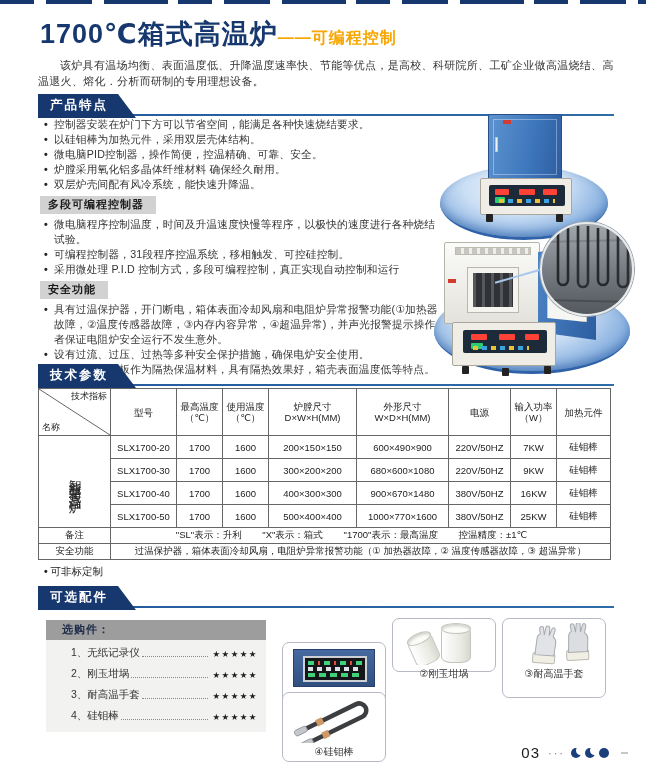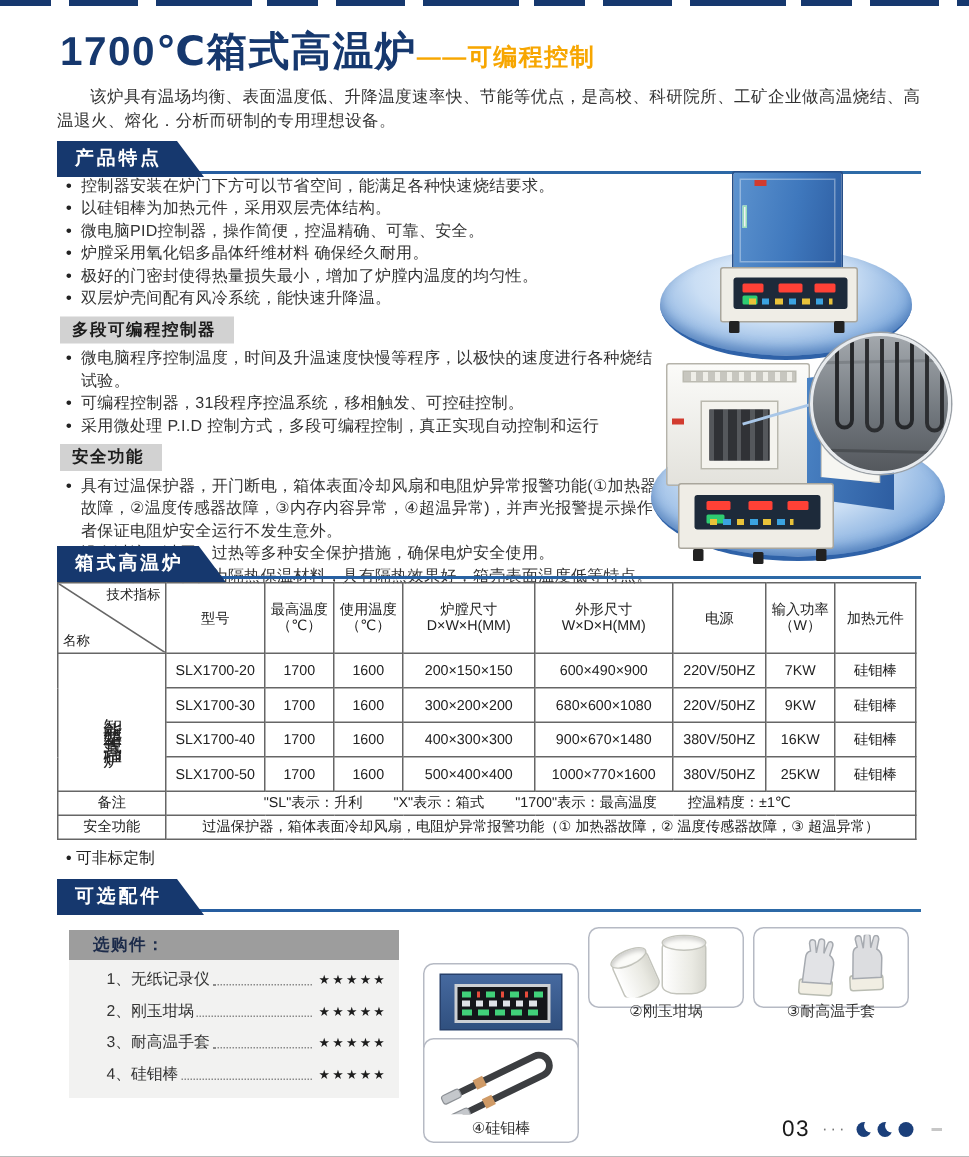--- a/index.html
+++ b/index.html
@@ -148,21 +148,21 @@
   .options-pad { height:8px; }
   
   .card {
     position:absolute; width:104px; background:#fff; border:1px solid #b6bac4;
     border-radius:7px; padding:4px 4px 2px 4px;
   }
   .card .art { position:relative; height:42px; overflow:hidden; }
   .card .caption { text-align:center; font-size:10px; color:#333; padding:2px 0 2px 0; white-space:nowrap; }
   .card1 { left:282px; top:618px; height:66px;margin-top:24px; }
   .card2 { left:392px; top:618px; height:54px; }
-  .card3 { left:502px; top:618px; height:54px; }
+  .card3 { left:502px; top:618px; height:80px; }
   .card4 { left:282px; top:692px; height:70px; }
   .card4 .art { height:46px; }
   
   .rec-outer { position:absolute; left:6px; top:2px; width:82px; height:38px;
     background:linear-gradient(#46699f,#30507f); border:1px solid #27406b; }
   .rec-bezel { position:absolute; left:9px; top:6px; width:64px; height:26px; background:#cdd0d4; }
   .rec-screen { position:absolute; left:2px; top:2px; width:60px; height:22px; background:#14161a; }
   .rec-row { position:absolute; left:3px; height:4px; width:54px; }
   .rr1 { top:3px; background:repeating-linear-gradient(90deg,#41d17a 0 6px,transparent 6px 10px,#e74c3c 10px 12px,transparent 12px 16px); }
   .rr2 { top:9px; background:repeating-linear-gradient(90deg,#dfe3e8 0 5px,transparent 5px 9px); }
@@ -202,21 +202,20 @@
   <div class="banner" style="top:94px">
     <span class="banner-chip">产品特点</span>
   </div>
 
   <div class="features-col">
     <ul class="bullets">
       <li>控制器安装在炉门下方可以节省空间，能满足各种快速烧结要求。</li>
       <li>以硅钼棒为加热元件，采用双层壳体结构。</li>
       <li>微电脑PID控制器，操作简便，控温精确、可靠、安全。</li>
       <li>炉膛采用氧化铝多晶体纤维材料 确保经久耐用。</li>
-      <li>极好的门密封使得热量损失最小，增加了炉膛内温度的均匀性。</li>
       <li>双层炉壳间配有风冷系统，能快速升降温。</li>
     </ul>
     <div class="subhead">多段可编程控制器</div>
     <ul class="bullets">
       <li>微电脑程序控制温度，时间及升温速度快慢等程序，以极快的速度进行各种烧结试验。</li>
       <li>可编程控制器，31段程序控温系统，移相触发、可控硅控制。</li>
       <li>采用微处理 P.I.D 控制方式，多段可编程控制，真正实现自动控制和运行</li>
     </ul>
     <div class="subhead">安全功能</div>
     <ul class="bullets">
@@ -278,21 +277,21 @@
         <line x1="0" y1="76" x2="94" y2="78" stroke="#4a4e52" stroke-width="2"></line>
         <path d="M16 4 V56 A5 5 0 0 0 26 56 V4" fill="none" stroke="#26282b" stroke-width="2.6"></path>
         <path d="M36 2 V58 A5 5 0 0 0 46 58 V2" fill="none" stroke="#2c2e31" stroke-width="2.6"></path>
         <path d="M56 4 V56 A5 5 0 0 0 66 56 V4" fill="none" stroke="#26282b" stroke-width="2.6"></path>
         <path d="M76 2 V58 A5 5 0 0 0 86 58 V2" fill="none" stroke="#2c2e31" stroke-width="2.6"></path>
       </svg>
     </div>
   </div>
 
   <div class="banner" style="top:364px">
-    <span class="banner-chip">箱式高温炉</span>
+    <span class="banner-chip">技术参数</span>
   </div>
 
   <table class="specs">
     <colgroup>
       <col style="width:72px">
         <col style="width:66px">
         <col style="width:46px">
         <col style="width:46px">
       <col style="width:88px">
         <col style="width:92px">

